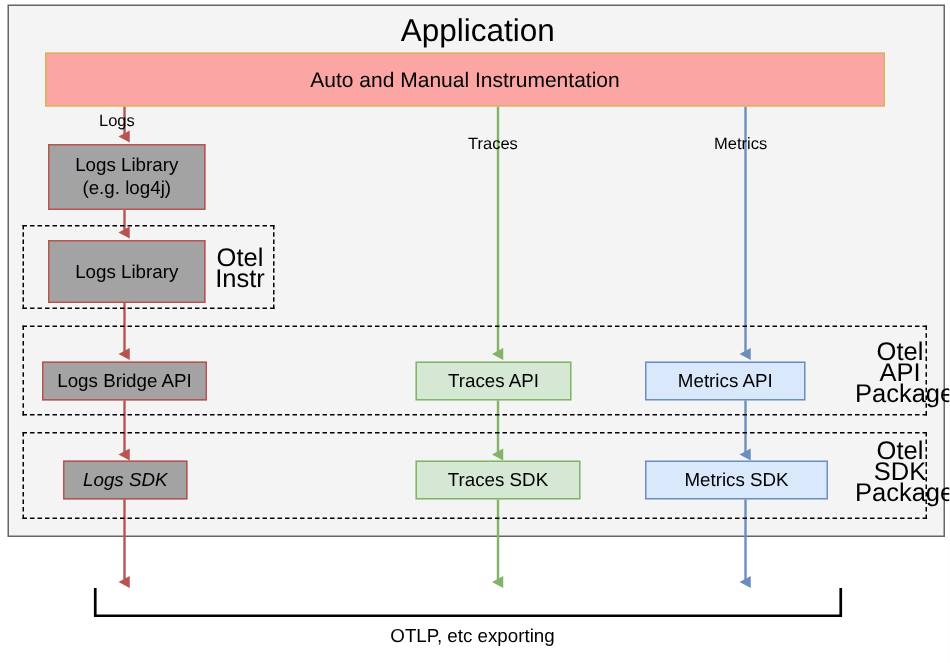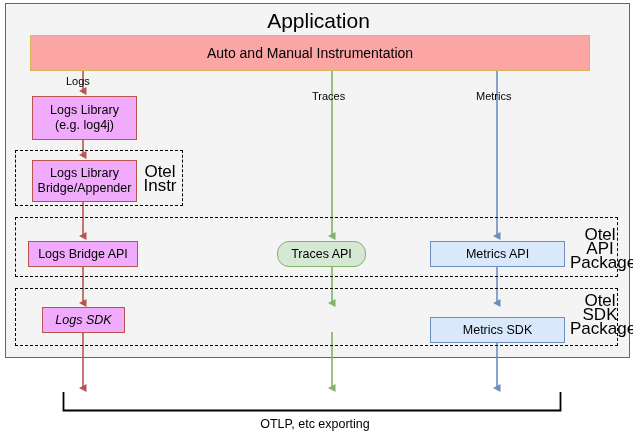--- a/index.html
+++ b/index.html
@@ -46,21 +46,21 @@
     align-items: center;
     justify-content: center;
     text-align: center;
     font-size: 12.5px;
     color: #000000;
     line-height: 15px;
     border-width: 1.4px;
     border-style: solid;
   }
   .node.yellow { background: #fca5a5; border-color: #d6b656; }
-  .node.pink   { background: #f0abfc; border-color: #b85450; }
+  .node.pink   { background: #a3a3a3; border-color: #b85450; }
   .node.green  { background: #d5e8d4; border-color: #82b366; }
   .node.blue   { background: #dae8fc; border-color: #6c8ebf; }
 
   
   .group {
     position: absolute;
     box-sizing: border-box;
     border: 1.6px dashed #000000;
     background: transparent;
   }
@@ -154,39 +154,39 @@
     <span>(e.g. log4j)</span>
   </div>
 
   <div class="group" style="left:15px; top:150px; width:168px; height:56px;"></div>
   <div class="group-label" style="left:140px; top:165px; width:40px;">
     <div>Otel</div>
     <div>Instr</div>
   </div>
   <div class="node pink" style="left:32px; top:160px; width:105px; height:42px; flex-direction:column;">
     <span>Logs Library</span>
-    <span>Bridge/Appender</span>
   </div>
 
   <div class="group" style="left:15px; top:217px; width:603px; height:60px;"></div>
   <div class="group-label" style="left:570px; top:228px; width:60px;">
     <div>Otel</div>
     <div>API</div>
     <div>Package</div>
   </div>
 
   <div class="node pink" style="left:28px; top:241px; width:110px; height:26px;">Logs Bridge API</div>
-  <div class="node green" style="left:277px; top:241px; width:89px; height:26px;border-radius:12px;">Traces API</div>
-  <div class="node blue" style="left:430px; top:241px; width:135px; height:26px;">Metrics API</div>
+  <div class="node green" style="left:277px; top:241px; width:104px; height:26px;">Traces API</div>
+  <div class="node blue" style="left:430px; top:241px; width:107px; height:26px;">Metrics API</div>
 
   <div class="group" style="left:15px; top:288px; width:603px; height:58px;"></div>
   <div class="group-label" style="left:570px; top:294px; width:60px;">
     <div>Otel</div>
     <div>SDK</div>
     <div>Package</div>
   </div>
 
   <div class="node pink" style="left:42px; top:307px; width:83px; height:26px;font-style:italic;">Logs SDK</div>
-  <div class="node blue" style="left:430px; top:317px; width:135px; height:26px;">Metrics SDK</div>
+  <div class="node green" style="left:277px; top:307px; width:110px; height:26px;">Traces SDK</div>
+  <div class="node blue" style="left:430px; top:307px; width:122px; height:26px;">Metrics SDK</div>
 
   <div class="export-caption">OTLP, etc exporting</div>
 
 </div>
 
 </body></html>

